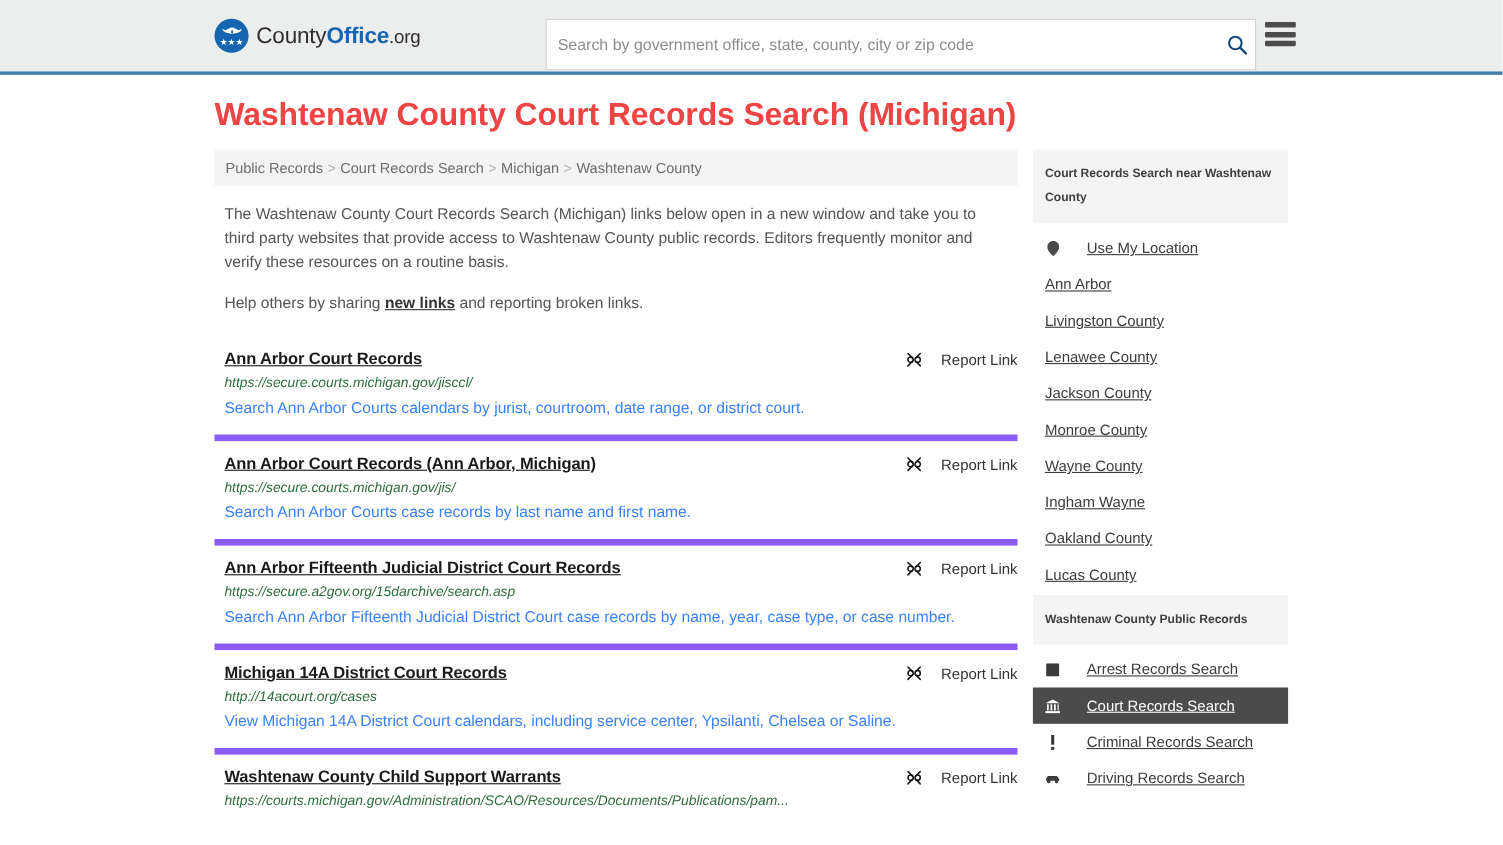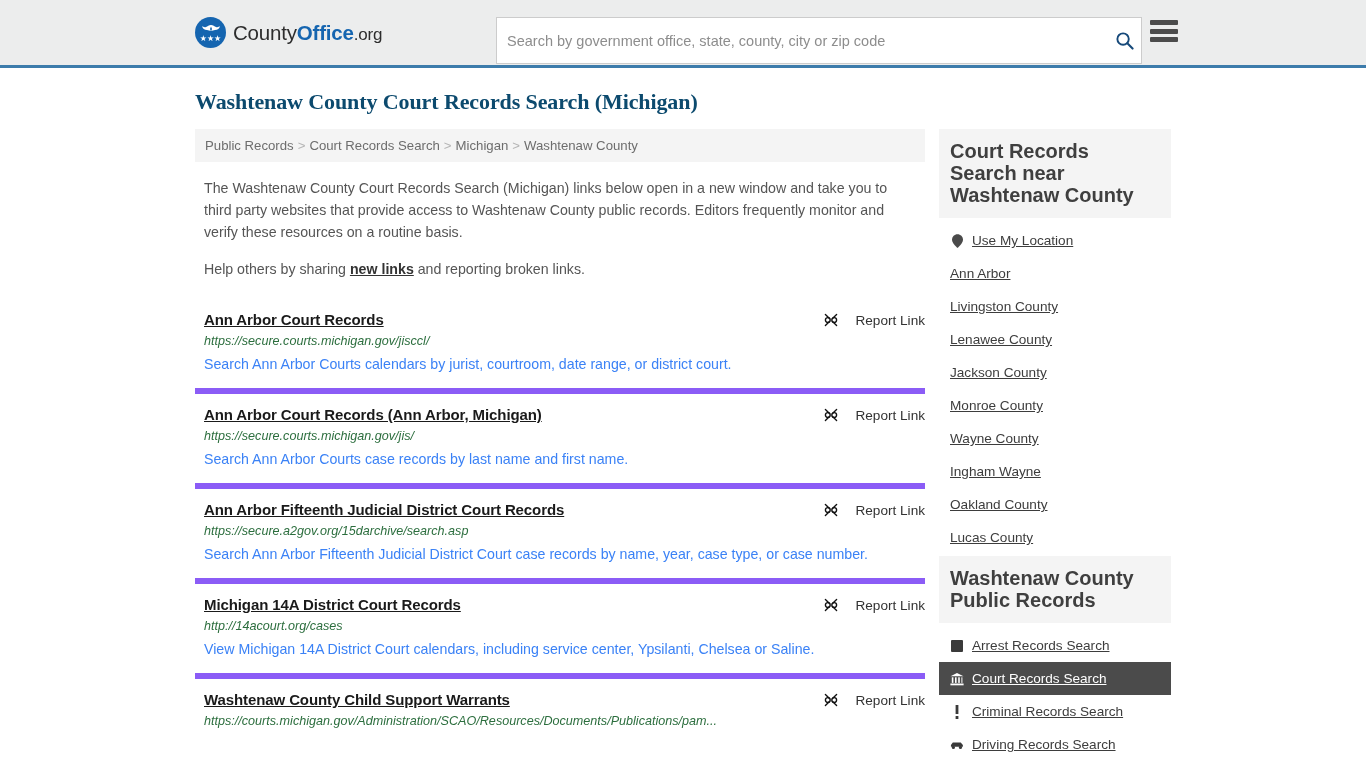--- a/index.html
+++ b/index.html
@@ -102,26 +102,25 @@
     background: #4c4c4c;
     border-radius: 1px;
   }
 
   
   .page {
     width: 1366px;
     padding: 0 195px 0 195px;
   }
   h1.page-title {
-    font-size: 22px;
-    color: #0c4a6e;
+    font-size: 29px;
+    color: #ef4444;
     margin: 21px 0 14px 0;
     font-weight: bold;
     letter-spacing: -0.1px;
-    font-family: Liberation Serif, serif;
   }
   .cols {
     display: flex;
     align-items: flex-start;
   }
   .main-col { width: 730px; flex: none; }
   .side-col { width: 232px; flex: none; margin-left: 14px; }
 
   
   .breadcrumb {
@@ -191,30 +190,30 @@
     text-decoration: none;
     cursor: pointer;
   }
   .broken-icon { width: 16px; height: 16px; flex: none; }
 
   
   .side-panel { margin-bottom: 2px; }
   .side-head {
     background: #f4f4f4;
     padding: 11px 11px 12px 11px;
-    font-size: 20px;
+    font-size: 11px;
     font-weight: bold;
     color: #3f3f3f;
     line-height: 22px;
   }
   .side-links { padding: 6px 0 0 0; }
   .side-link-row {
     display: flex;
     align-items: center;
-    gap: 8px;
+    gap: 24px;
     padding: 9px 11px;
   }
   .side-link-row a {
     font-size: 13.6px;
     color: #3d3d3d;
     text-decoration: underline;
   }
   .side-link-row.active {
     background: #4b4b4b;
   }

